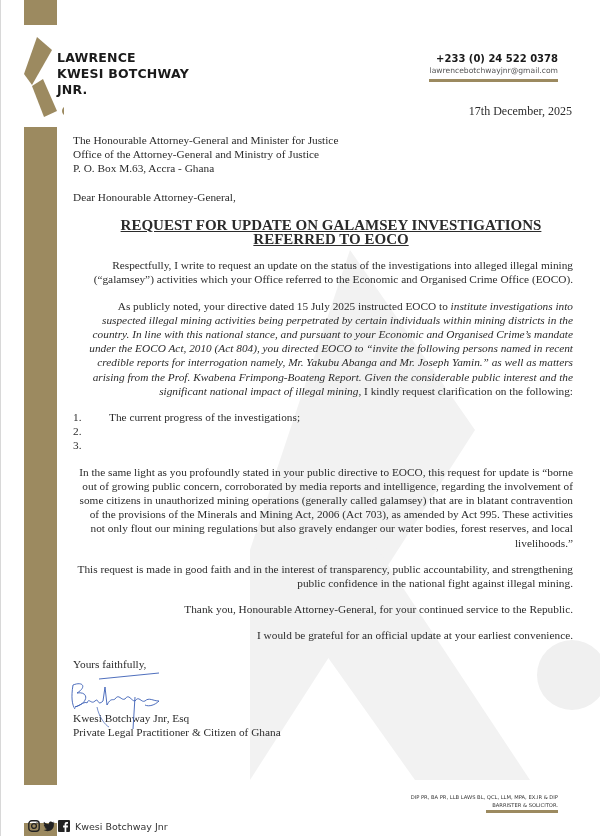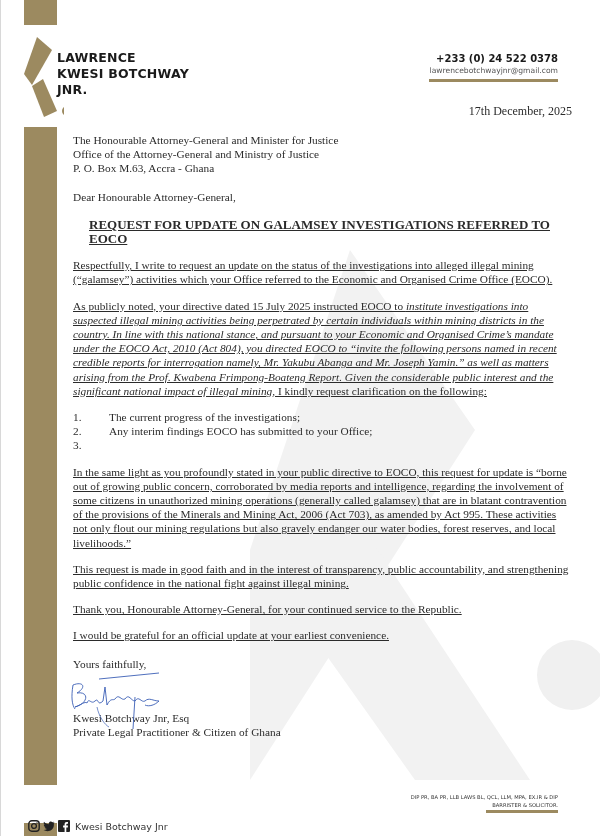--- a/index.html
+++ b/index.html
@@ -27,22 +27,22 @@
   .phone { font-family: "DejaVu Sans", sans-serif; font-weight: bold; font-size: 10px; color: #1a1a1a; }
   .email { font-family: "DejaVu Sans", sans-serif; font-size: 7.6px; color: #555; margin-top: 2px; }
   .contact-rule { height: 3px; background: #9c8a60; margin-top: 4px; width: 129px; margin-left: auto; }
 
   .date { position: absolute; right: 28px; top: 104px; font-size: 12px; }
 
   .body { position: absolute; left: 73px; top: 133px; width: 500px; font-size: 11.3px; line-height: 14.2px; z-index: 1; }
   .body p { margin: 0; }
   .addr div { white-space: nowrap; }
   .salutation { margin-top: 14px !important; }
-  .subject { margin-top: 14px !important; text-align: left; font-weight: bold; text-decoration: underline; font-size: 13px; padding-left: 16px; }
-  .para { margin-top: 12px !important; text-align: left; text-decoration: underline; }
+  .subject { margin-top: 14px !important; text-align: center; font-weight: bold; text-decoration: underline; font-size: 15px; padding-left: 16px; }
+  .para { margin-top: 12px !important; text-align: right; }
   .italic { font-style: italic; }
   ol.items { list-style: none; margin: 12px 0 0 0; padding: 0; }
   ol.items li { display: flex; }
   ol.items .num { width: 36px; flex: none; }
   .closing { margin-top: 14px !important; }
   .sig-area { position: relative; height: 38px; margin-top: 2px; }
   .sig-area svg { position: absolute; left: -4px; top: -2px; }
   .signer div { white-space: nowrap; }
 
   .footer-left { position: absolute; left: 28px; top: 820px; display: flex; align-items: center; gap: 3px; }
@@ -98,21 +98,20 @@
   <p class="subject">REQUEST FOR UPDATE ON GALAMSEY INVESTIGATIONS REFERRED TO  EOCO</p>
   <p class="para">Respectfully, I write to request an update on the status of the investigations into alleged  illegal mining (“galamsey”) activities which your Office referred to the Economic and  Organised Crime Office (EOCO).</p>
   <p class="para"><span>As publicly noted, your directive dated 15 July 2025 instructed EOCO to </span><span class="italic">institute  investigations into suspected illegal mining activities being perpetrated by certain individuals  within mining districts in the country. In line with this national stance, and pursuant to your  Economic and Organised Crime’s mandate under the EOCO Act, 2010 (Act 804), you  directed EOCO to “invite the following persons named in recent credible reports for  interrogation namely, Mr. Yakubu Abanga and Mr. Joseph Yamin.”  as well as matters  arising from the Prof. Kwabena Frimpong-Boateng Report. Given the considerable public  interest and the significant national impact of illegal mining</span><span>, I kindly request clarification on  the following:</span></p>
   <ol class="items">
     <li>
         <span class="num">1.</span>
         <span>The current progress of the investigations;</span>
       </li>
     <li>
         <span class="num">2.</span>
-        <span>Any interim findings EOCO has submitted to your Office;</span>
       </li>
     <li>
         <span class="num">3.</span>
       </li>
   </ol>
   <p class="para">In the same light as you profoundly stated in your public directive to EOCO, this request for  update is “borne out of growing public concern, corroborated by media reports and  intelligence, regarding the involvement of some citizens in unauthorized mining operations  (generally called galamsey) that are in blatant contravention of the provisions of the Minerals  and Mining Act, 2006 (Act 703), as amended by Act 995. These activities not only flout our  mining regulations but also gravely endanger our water bodies, forest reserves, and local  livelihoods.”</p>
   <p class="para">This request is made in good faith and in the interest of transparency, public accountability,  and strengthening public confidence in the national fight against illegal mining.</p>
   <p class="para">Thank you, Honourable Attorney-General, for your continued service to the Republic.</p>
   <p class="para">I would be grateful for an official update at your earliest convenience.</p>
   <p class="closing">Yours faithfully,</p>

